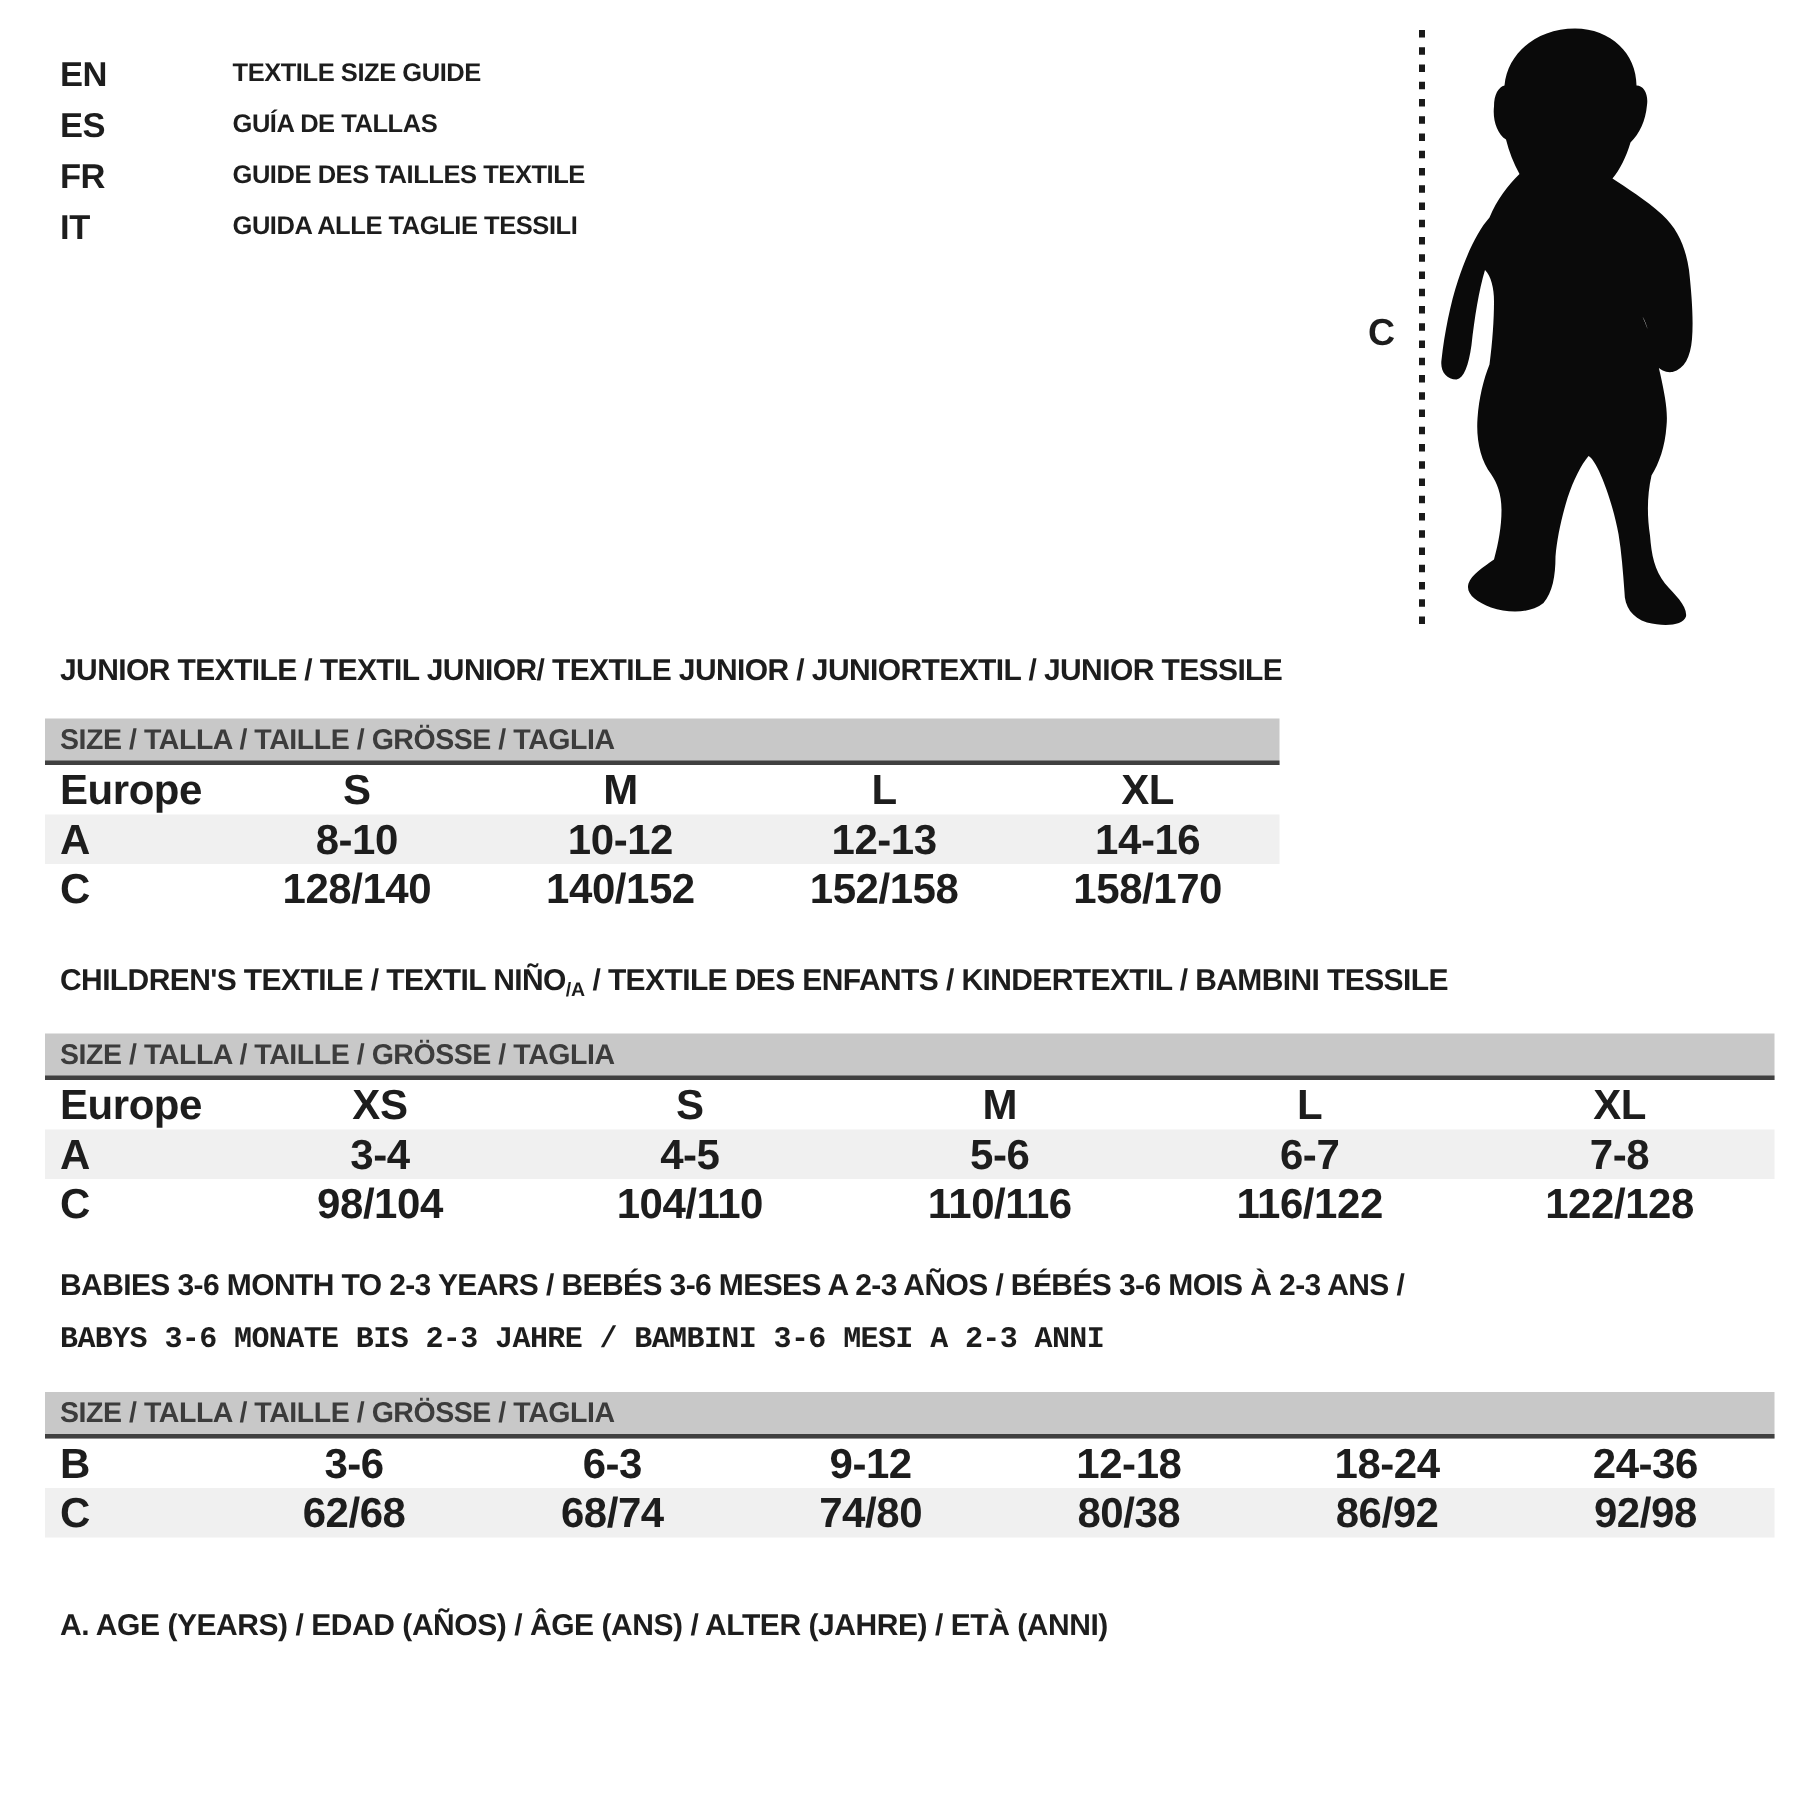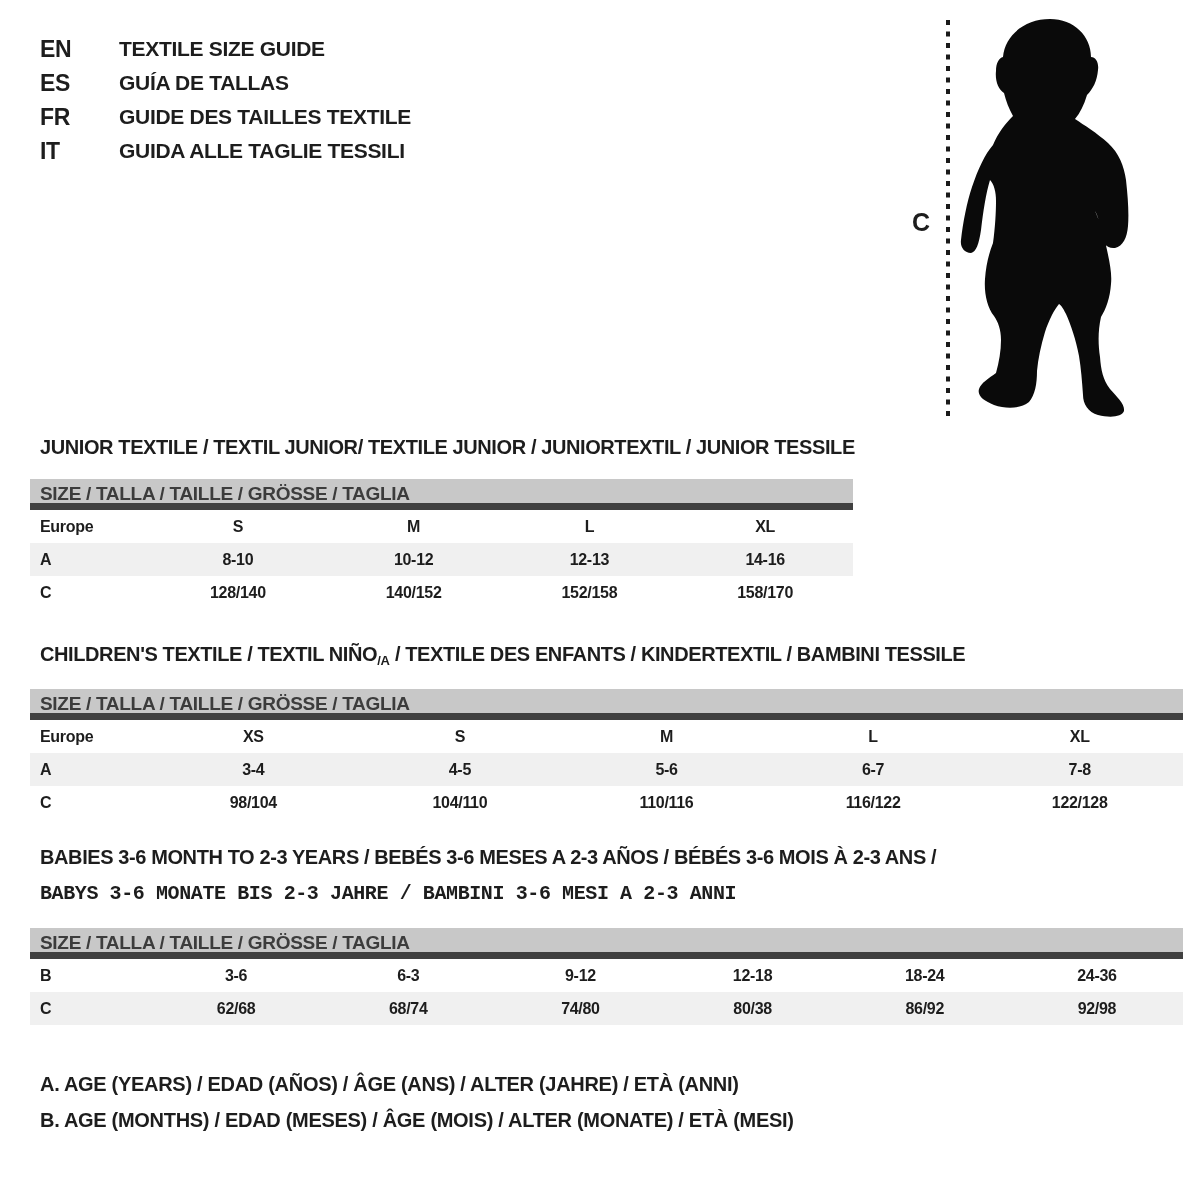--- a/index.html
+++ b/index.html
@@ -13,46 +13,46 @@
     overflow: hidden;
     position: relative;
   }
 
   .abs { position: absolute; }
 
   
   .lang-block { left: 40px; top: 32px; }
   .lang-row { display: flex; height: 34px; align-items: center; }
   .lang-code { width: 79px; font-size: 23px; }
-  .lang-title { font-size: 21px; }
+  .lang-title { font-size: 17px; margin-left: 36px; }
 
   
   .figure-svg { left: 938px; top: 12px; }
   .height-label { left: 912px; top: 208px; font-size: 25px; }
 
   
   .section-title { font-size: 20px; letter-spacing: -0.4px; white-space: nowrap; text-align: center; }
   .sub-script { font-size: 13px; vertical-align: -4px; letter-spacing: -0.2px; }
 
   
   .size-table { left: 30px; }
   .thead {
     height: 31px; line-height: 30px;
     background: #c8c8c8;
-    border-bottom: 7px solid #404040;
+    border-bottom: 3px solid #404040;
     padding-left: 10px;
     font-size: 19px;
     color: #3c3c3c;
   }
   .trow {
     display: grid;
     grid-template-columns: 120px repeat(var(--n), 1fr);
     align-items: center;
     height: 33px;
-    font-size: 16px;
+    font-size: 28px;
   }
   .trow:nth-child(3) { background: #f0f0f0; }
   .tlabel { padding-left: 10px; text-align: left; }
   .tcell { text-align: center; }
   .cols-4 { --n: 4; }
   .cols-5 { --n: 5; }
   .cols-6 { --n: 6; }
 
   
   .legend { left: 40px; top: 1066px; }
@@ -211,14 +211,13 @@
     <span class="tcell">68/74</span>
     <span class="tcell">74/80</span>
     <span class="tcell">80/38</span>
     <span class="tcell">86/92</span>
     <span class="tcell">92/98</span>
   </div>
 </div>
 
 <div class="abs legend">
   <div class="legend-line">A. AGE (YEARS) / EDAD (AÑOS) / ÂGE (ANS) / ALTER (JAHRE) / ETÀ (ANNI)</div>
-  <div class="legend-line">B. AGE (MONTHS) / EDAD (MESES) / ÂGE (MOIS) / ALTER (MONATE) / ETÀ (MESI)</div>
 </div>
 
 </body></html>

